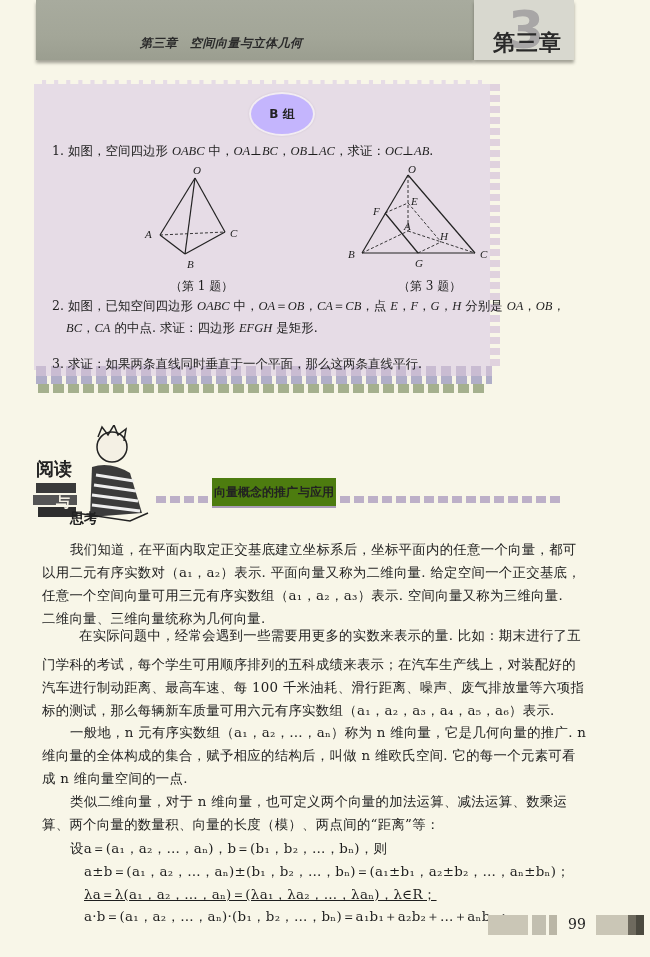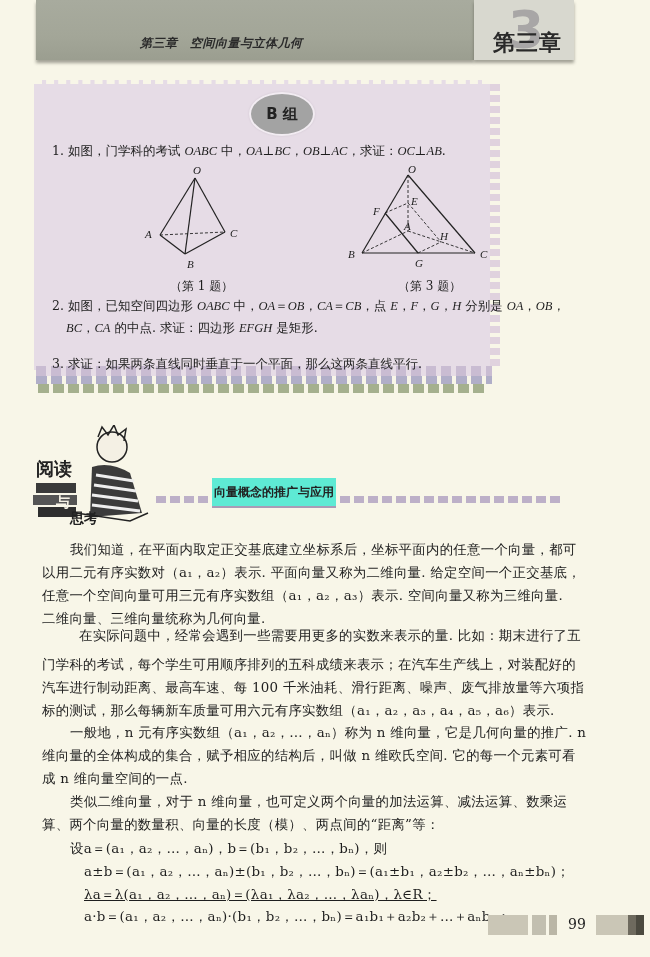--- a/index.html
+++ b/index.html
@@ -50,33 +50,33 @@
   .ex-strip2 {
     position:absolute; left:36px; top:376px; width:456px; height:8px;
     background:repeating-linear-gradient(90deg,#b0aec8 0 11px,transparent 11px 15px);
   }
   .ex-strip3 {
     position:absolute; left:38px; top:384px; width:446px; height:9px;
     background:repeating-linear-gradient(90deg,#a5b08e 0 11px,transparent 11px 15px);
   }
   .group-badge {
     position:absolute; left:249px; top:92px; width:62px; height:40px;
-    border-radius:50%; background:#a3a3a3; border:2px solid #f2ecf2;
+    border-radius:50%; background:#c4b5fd; border:2px solid #f2ecf2;
     box-shadow:0 0 2px #cfc4cf;
     display:flex; align-items:center; justify-content:center;
-    font-family:"DejaVu Sans","Liberation Sans",sans-serif; font-size:15px; font-weight:bold; color:#222;
+    font-family:"DejaVu Sans","Liberation Sans",sans-serif; font-size:12px; font-weight:bold; color:#222;
   }
   .p { position:absolute; font-size:12.5px; white-space:nowrap; line-height:1; }
   .i { font-style:italic; font-family:"Liberation Serif","DejaVu Serif",serif; }
   .fig-cap { position:absolute; font-size:12px; }
   svg text { font-family:"Liberation Serif","DejaVu Serif",serif; font-style:italic; font-size:11px; fill:#222; }
   
   .read-title {
     position:absolute; left:212px; top:478px; width:124px; height:28px;
-    background:#5eead4; border-bottom:2px solid #a99bb6;
+    background:#4d7c0f; border-bottom:2px solid #a99bb6;
     display:flex; align-items:center; justify-content:center;
     font-family:"DejaVu Sans","Liberation Sans",sans-serif; font-size:12px; font-weight:bold; color:#222;
   }
   .dash-l {
     position:absolute; left:156px; top:496px; width:56px; height:7px;
     background:repeating-linear-gradient(90deg,#bdb0c8 0 10px,transparent 10px 14px);
   }
   .dash-r {
     position:absolute; left:340px; top:496px; width:222px; height:7px;
     background:repeating-linear-gradient(90deg,#bdb0c8 0 10px,transparent 10px 14px);
@@ -95,21 +95,21 @@
 <div class="chapter-label">第三章</div>
 
 <div class="ex-box"></div>
 <div class="ex-strip1"></div>
 <div class="ex-strip2"></div>
 <div class="ex-strip3"></div>
 <div class="group-badge">B 组</div>
 
 <div class="p" style="left:52px;top:145px;">
   <span>1.</span>
-  <span>如图，门学科的考试 </span><span class="i">OABC</span><span> 中，</span><span class="i">OA</span><span>⊥</span><span class="i">BC</span><span>，</span><span class="i">OB</span><span>⊥</span><span class="i">AC</span><span>，求证：</span><span class="i">OC</span><span>⊥</span><span class="i">AB</span><span>.</span>
+  <span>如图，空间四边形 </span><span class="i">OABC</span><span> 中，</span><span class="i">OA</span><span>⊥</span><span class="i">BC</span><span>，</span><span class="i">OB</span><span>⊥</span><span class="i">AC</span><span>，求证：</span><span class="i">OC</span><span>⊥</span><span class="i">AB</span><span>.</span>
 </div>
 
 <svg style="position:absolute;left:140px;top:165px;" width="120" height="110">
   <line x1="55" y1="13" x2="20" y2="70" stroke="#222" stroke-width="1.2"></line>
   <line x1="55" y1="13" x2="85" y2="67" stroke="#222" stroke-width="1.2"></line>
   <line x1="55" y1="13" x2="45" y2="89" stroke="#222" stroke-width="1.2"></line>
   <line x1="20" y1="70" x2="45" y2="89" stroke="#222" stroke-width="1.2"></line>
   <line x1="45" y1="89" x2="85" y2="67" stroke="#222" stroke-width="1.2"></line>
   <line x1="20" y1="70" x2="85" y2="67" stroke="#222" stroke-width="0.9" stroke-dasharray="3,2"></line>
   <text x="53" y="9">O</text>

